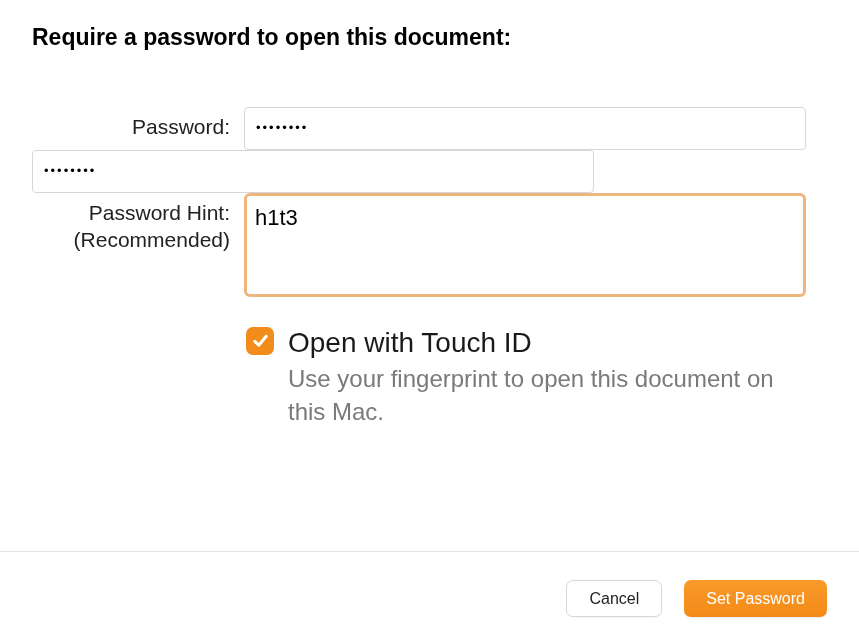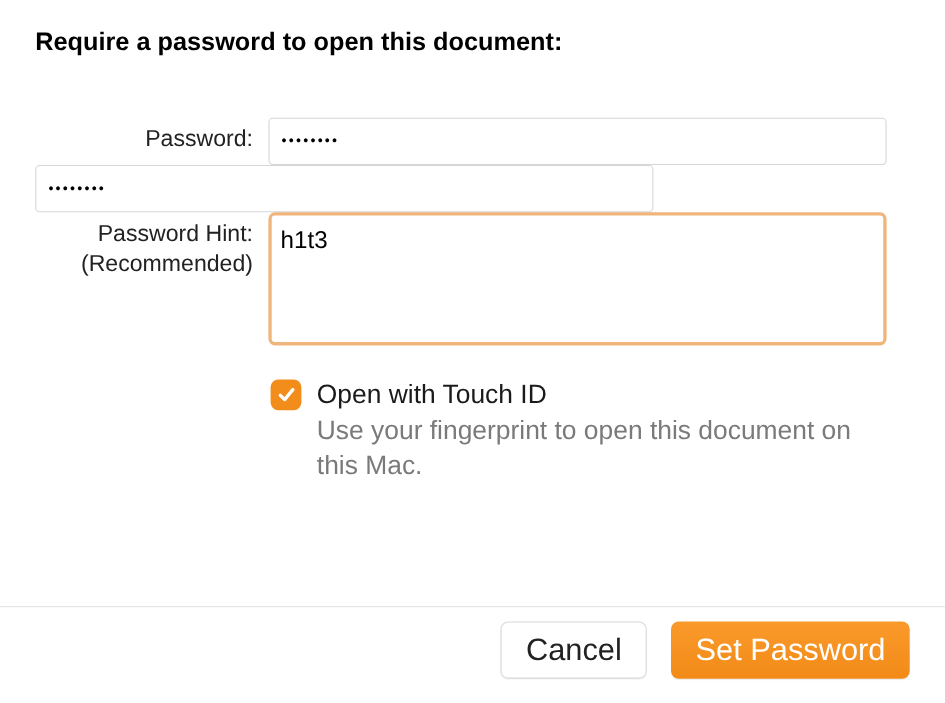--- a/index.html
+++ b/index.html
@@ -53,21 +53,21 @@
       line-height: 1.3;
     }
     input[type="password"] {
       letter-spacing: 2px;
       font-size: 13px;
       padding: 12px 11px;
     }
     .hint-field {
       border: 3px solid #f0b57a;
       border-radius: 6px;
-      height: 121px;
+      height: 104px;
       resize: none;
       padding: 8px 8px;
       font-size: 22px;
       outline: none;
     }
     
     .hint-wrap {
       position: relative;
     }
     .checkbox-row {
@@ -93,21 +93,21 @@
     .checkbox svg {
       width: 19px;
       height: 19px;
       stroke: #fff;
       stroke-width: 3.2;
       fill: none;
       stroke-linecap: round;
       stroke-linejoin: round;
     }
     .checkbox-text {
-      font-size: 24px;
+      font-size: 28px;
       color: #1a1a1a;
       line-height: 1.3;
     }
     .checkbox-desc {
       font-size: 24px;
       color: #7a7a7a;
       margin-top: 2px;
       line-height: 1.35;
       max-width: 500px;
     }
@@ -121,21 +121,21 @@
     }
     .button-bar {
       position: absolute;
       right: 32px;
       bottom: 22px;
       display: flex;
       gap: 22px;
     }
     .btn {
       font-family: inherit;
-      font-size: 28px;
+      font-size: 16px;
       border-radius: 7px;
       padding: 8px 22px;
       cursor: pointer;
       line-height: 1.2;
     }
     .btn-cancel {
       background: #fff;
       color: #222;
       border: 1px solid #d8d8d8;
       box-shadow: 0 1px 1px rgba(0,0,0,0.04);

